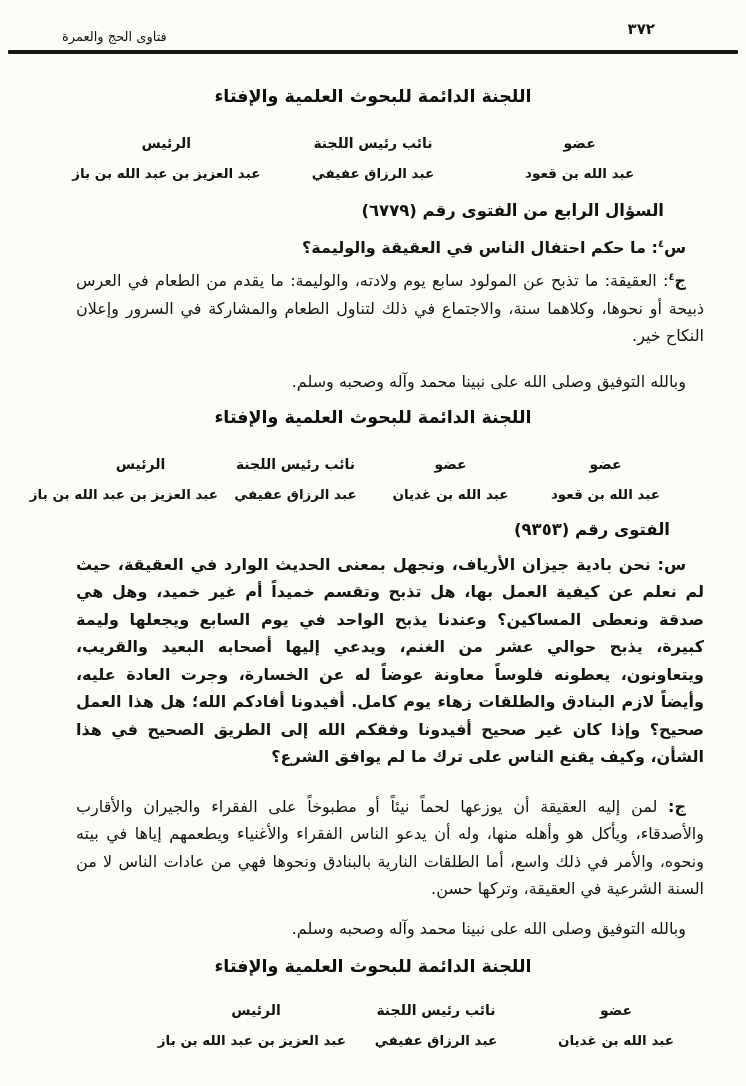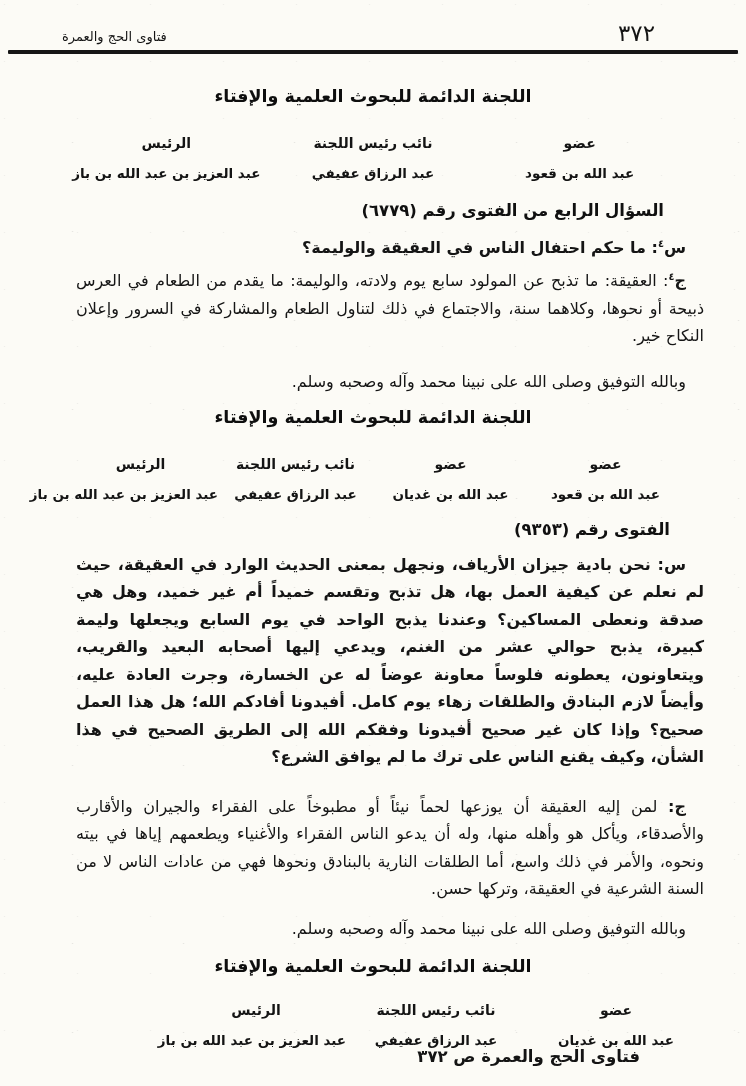--- a/index.html
+++ b/index.html
@@ -17,21 +17,21 @@
   .page::before{
     content:"";position:absolute;inset:0;pointer-events:none;
     background-image:
       radial-gradient(rgba(40,40,40,.10) 0.6px, transparent 1.1px),
       radial-gradient(rgba(40,40,40,.06) 0.6px, transparent 1.1px);
     background-size:111px 89px,73px 57px;
     background-position:17px 9px,41px 33px;
   }
 
   .header{position:relative;height:55px;}
-  .page-number{position:absolute;top:20px;right:91px;font-size:23px;font-weight:400;letter-spacing:1px;}
+  .page-number{position:absolute;top:20px;right:91px;font-size:15px;font-weight:700;letter-spacing:1px;}
   .book-title-top{position:absolute;top:29px;left:62px;font-size:13px;font-weight:400;}
   .header-rule{position:absolute;top:50px;left:8px;right:8px;height:4px;background:#161616;border-radius:1px;}
 
   .committee-heading{
     margin:29px 0 0;text-align:center;
     font-size:17.5px;font-weight:700;line-height:24px;color:#0e0e0e;
   }
   .committee-heading.h2{margin-top:11px;}
   .committee-heading.h3{margin-top:13px;}
 
@@ -147,15 +147,14 @@
     <div class="sig-col">
       <div class="sig-role">نائب رئيس اللجنة</div>
       <div class="sig-name">عبد الرزاق عفيفي</div>
     </div>
     <div class="sig-col">
       <div class="sig-role">الرئيس</div>
       <div class="sig-name">عبد العزيز بن عبد الله بن باز</div>
     </div>
   </div>
 
-  <div class="page-footer">فتاوى الحج والعمرة ص ٣٧٢</div>
 
 </div>
 
 </body></html>

